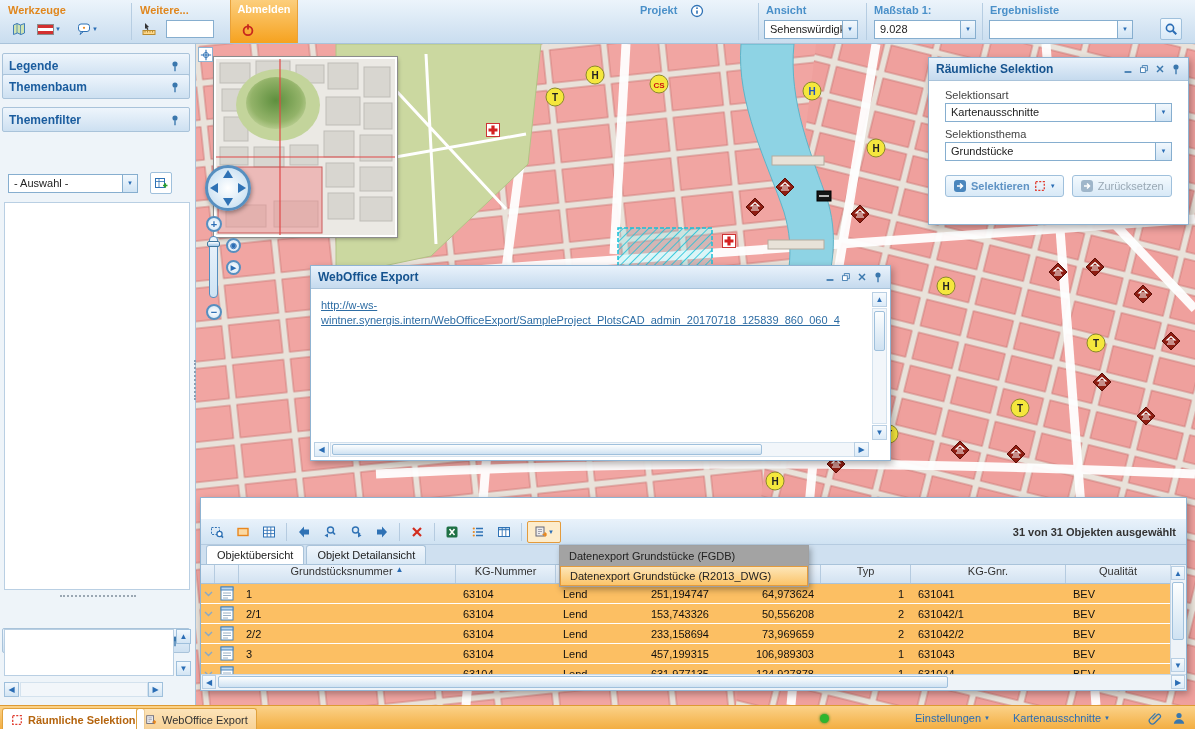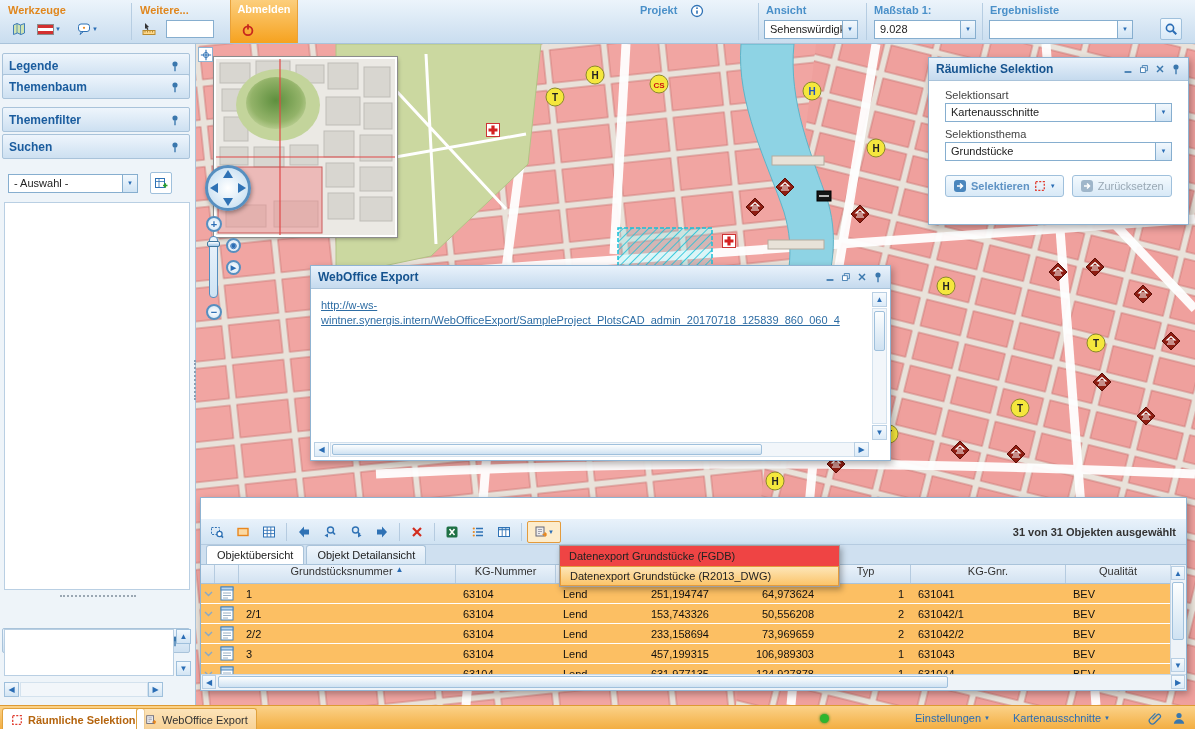--- a/index.html
+++ b/index.html
@@ -73,21 +73,21 @@
 .gh{display:flex;justify-content:center;font-weight:400;color:#333;border-right:1px solid #b5cbe0;height:100%;overflow:hidden;white-space:nowrap}
 #grid-body{position:absolute;left:0;top:86px;width:970px;height:90px;overflow:hidden;background:#fff}
 .grid-row{display:flex;height:20px;background:#fcbf63;border-bottom:1px solid #fff;cursor:pointer}
 .gc{display:flex;align-items:center;height:100%;overflow:hidden;white-space:nowrap;color:#111}
 .c0{width:14px;justify-content:center}.c1{width:24px;justify-content:center}
 .c2{width:217px}.c3{width:100px}.c4{width:85px}.c5{width:75px}.c6{width:105px}.c7{width:90px}.c8{width:155px}.c9{width:105px}
 .al{padding-left:7px;justify-content:flex-start}
 .ar{padding-right:7px;justify-content:flex-end}
 #grid-vscroll{position:absolute;right:0;top:67px;width:16px;height:110px;background:#eef3f8;border-left:1px solid #c7d8e8}
 #grid-hscroll{position:absolute;left:0;bottom:0;width:985px;height:16px;background:#eef3f8;border-top:1px solid #c7d8e8}
-#export-menu{position:absolute;left:358px;top:47px;width:281px;background:#ef4444;border:1px solid #a0a0a0;box-shadow:2px 3px 6px rgba(0,0,0,.3);z-index:25}
+#export-menu{position:absolute;left:358px;top:47px;width:250px;background:#a3a3a3;border:1px solid #a0a0a0;box-shadow:2px 3px 6px rgba(0,0,0,.3);z-index:25}
 .menu-item{height:20px;display:flex;align-items:center;padding:0 9px;cursor:pointer;white-space:nowrap}
 .menu-item.hl{background:linear-gradient(#fde6b8,#fbc46a);border:1px solid #e39b3d;height:20px}
 
 #statusbar{position:absolute;left:0;top:705px;width:1195px;height:24px;background:linear-gradient(#fbd289,#f3ae42);border-top:1px solid #dd9a33;z-index:40}
 .st-tab{position:absolute;top:2px;height:22px;display:flex;align-items:center;gap:5px;padding:0 8px;cursor:pointer;border:1px solid #e0a23d;border-bottom:none;border-radius:3px 3px 0 0}
 .st-tab.active{background:#fff;color:#b5650f;font-weight:700}
 .st-tab.idle{background:rgba(255,255,255,.45);color:#333}
 .st-link{position:absolute;top:6px;color:#2a6db5;cursor:pointer;display:flex;align-items:center;gap:3px}
 </style>
 </head>
@@ -495,29 +495,20 @@
     </div>
   <div class="panel-h" style="top:63px">
       <span>Themenfilter</span>
       <span class="sp"></span>
       <span class="pinbtn">
         <svg class="i12">
           <use href="#s-pin"></use>
         </svg>
       </span>
     </div>
-  <div class="panel-h" style="top:90px">
-      <span>Suchen</span>
-      <span class="sp"></span>
-      <span class="pinbtn">
-        <svg class="i12">
-          <use href="#s-pin"></use>
-        </svg>
-      </span>
-    </div>
   <div class="combo" style="left:8px;top:130px;width:130px;position:absolute"><span>- Auswahl -</span><span class="ca">▼</span></div>
   <div class="tb-btn" style="position:absolute;left:150px;top:128px;border-color:#9fc0dc;background:#fff">
       <svg class="i14">
         <use href="#s-editgrid"></use>
       </svg>
     </div>
   <div class="white-box" style="left:4px;top:158px;width:186px;height:388px"></div>
   <div class="dots-h" style="top:551px"></div>
   <div class="panel-h" style="top:584px">
       <span>Powered by</span>

